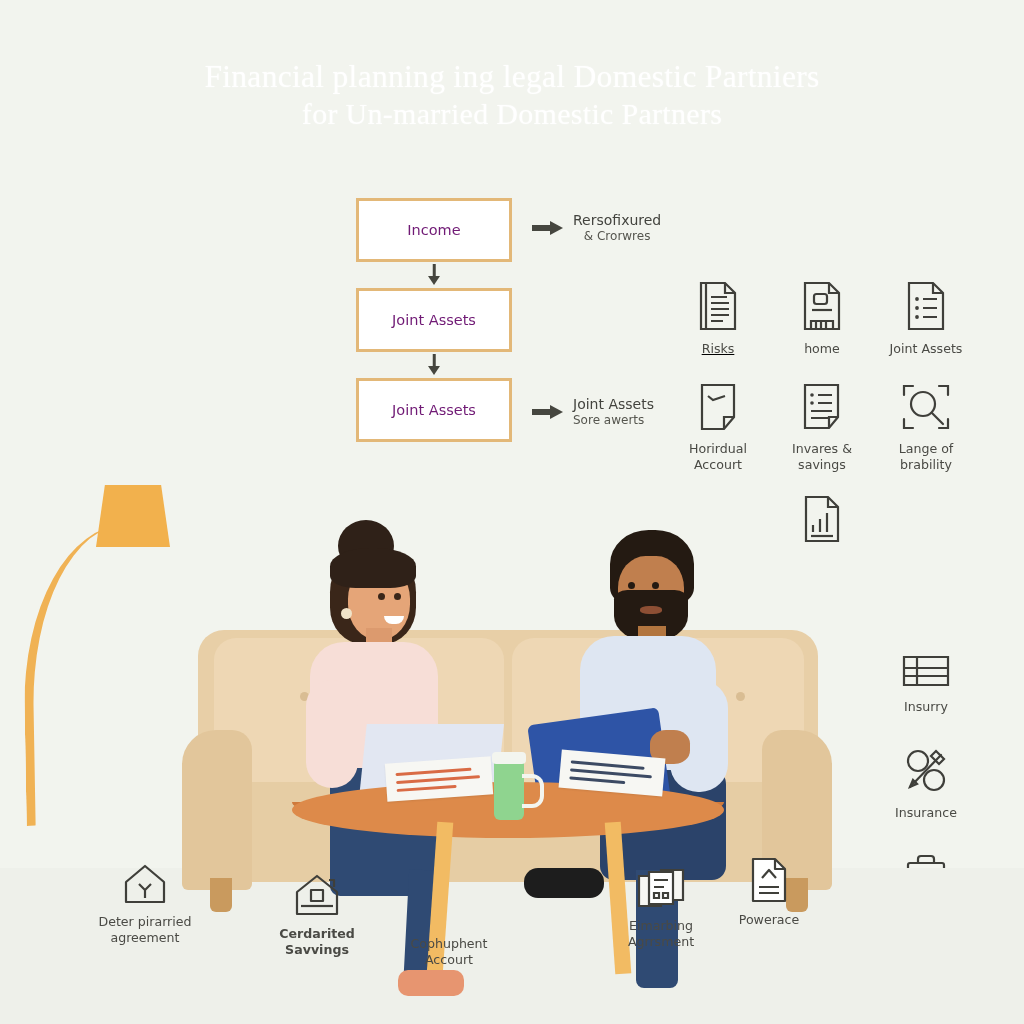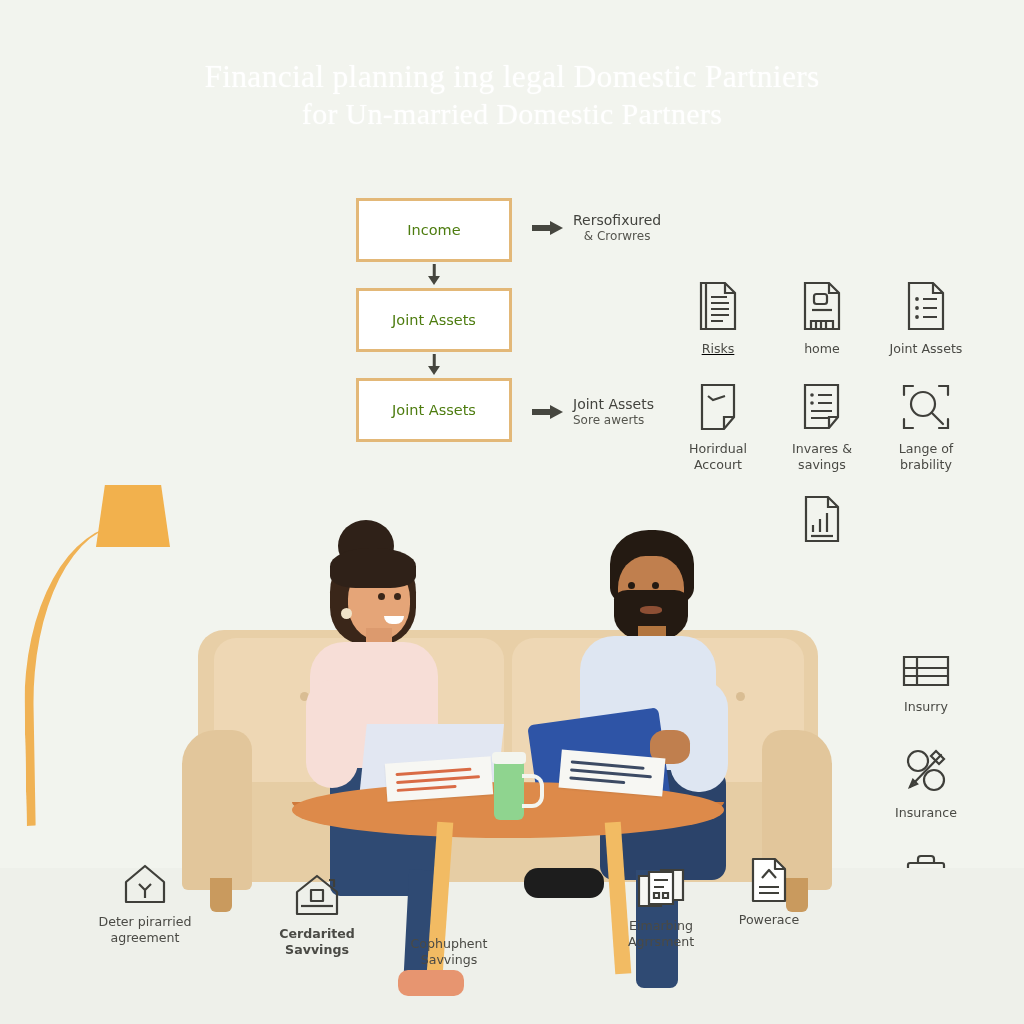--- a/index.html
+++ b/index.html
@@ -27,21 +27,21 @@
   .title-line.l2{font-size:30px;}
 
   
   #flow{position:absolute;left:356px;top:198px;width:156px;}
   .flow-box{
     box-sizing:border-box;
     width:156px;height:64px;
     background:#ffffff;
     border:3px solid #e3b878;
     display:flex;align-items:center;justify-content:center;
-    font-size:14.5px;color:#4d7c0f;
+    font-size:14.5px;color:#701a75;
     font-family:"DejaVu Sans",sans-serif;
   }
   .flow-gap{height:26px;position:relative;}
   .flow-gap .vline{
     position:absolute;left:50%;top:2px;width:2.5px;height:14px;
     background:#46463f;transform:translateX(-50%);
   }
   .flow-gap .vhead{
     position:absolute;left:50%;top:14px;
     width:0;height:0;transform:translateX(-50%);
@@ -439,21 +439,21 @@
 Savvings</div>
   </div>
 
   <div class="bicon" style="left:384px;top:880px;">
     <div class="icon-art">
       <svg class="ic" width="48" height="40" viewBox="0 0 48 40" fill="none" stroke="#3f3f3a" stroke-width="2.2" opacity="0">
         <rect x="6" y="8" width="36" height="6"></rect>
       </svg>
     </div>
     <div class="icon-label" style="white-space:pre-line">Cophuphent
-Savvings</div>
+Accourt</div>
   </div>
 
   <div class="bicon" style="left:596px;top:862px;">
     <div class="icon-art">
       <svg class="ic" width="52" height="44" viewBox="0 0 52 44" fill="none" stroke="#3f3f3a" stroke-width="2.2">
         <rect x="4" y="10" width="22" height="30" fill="#f7f7f3"></rect>
         <rect x="26" y="4" width="22" height="30" fill="#f7f7f3"></rect>
         <rect x="14" y="6" width="24" height="32" fill="#ffffff"></rect>
         <path d="M19 14h14M19 21h10"></path>
         <rect x="19" y="27" width="5" height="5"></rect>

